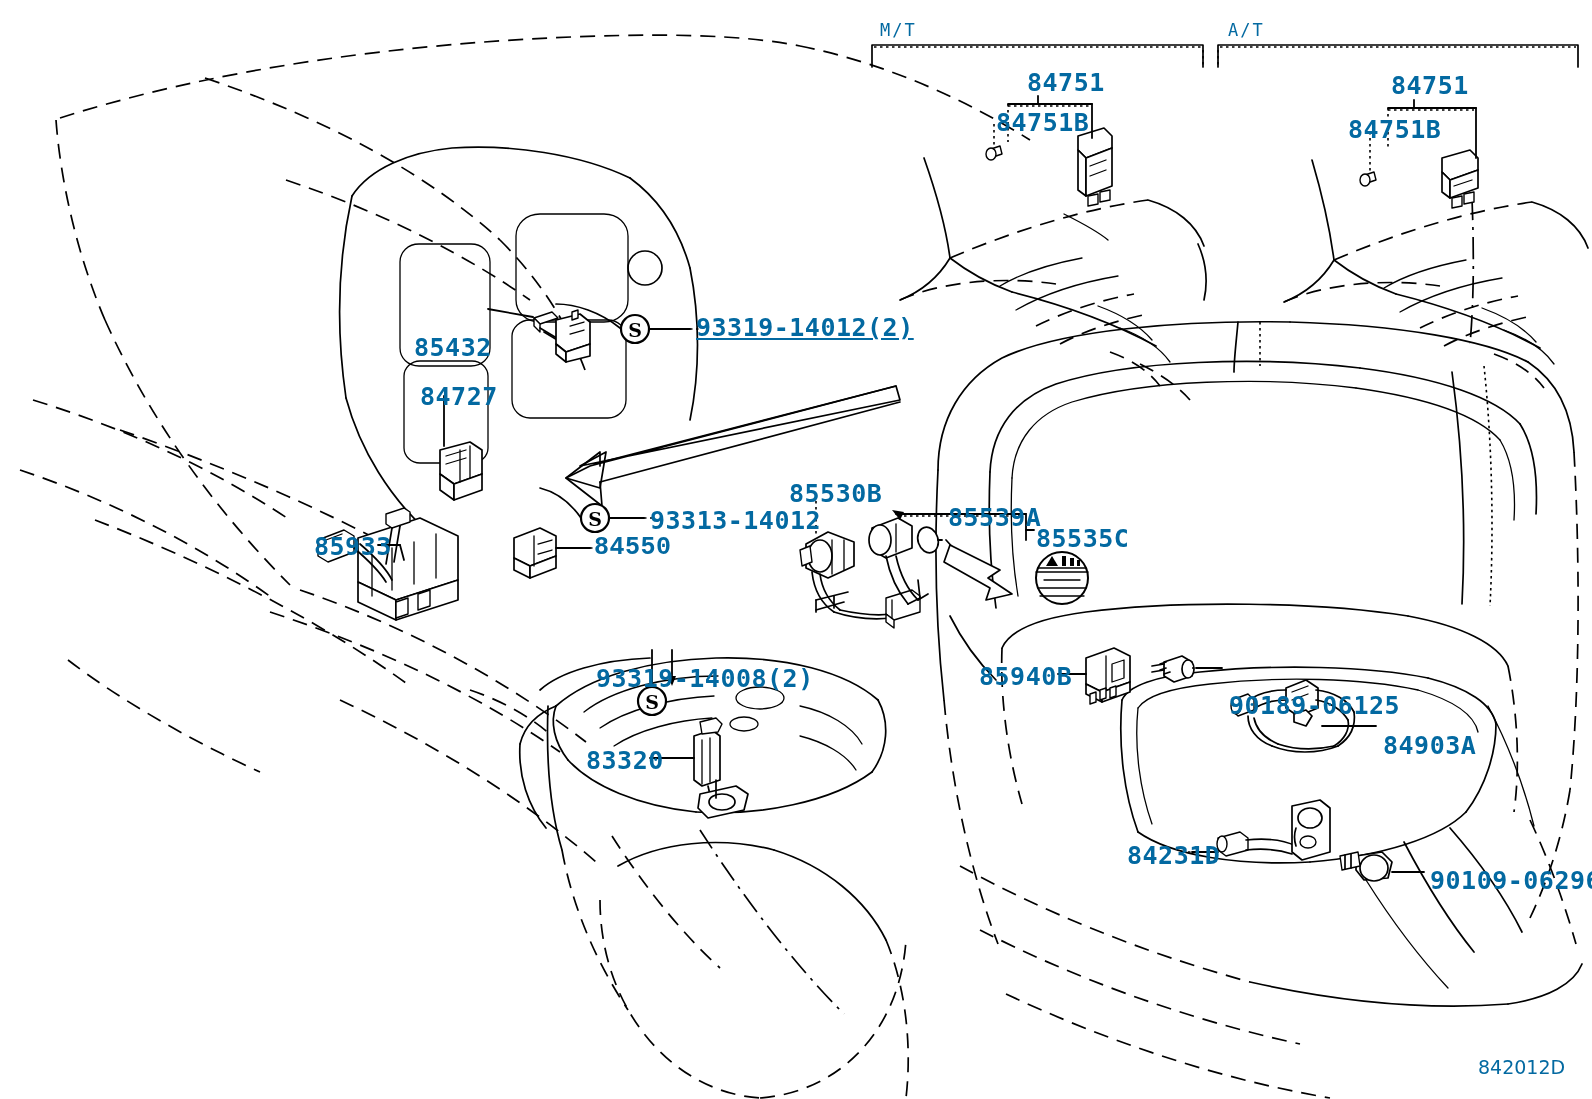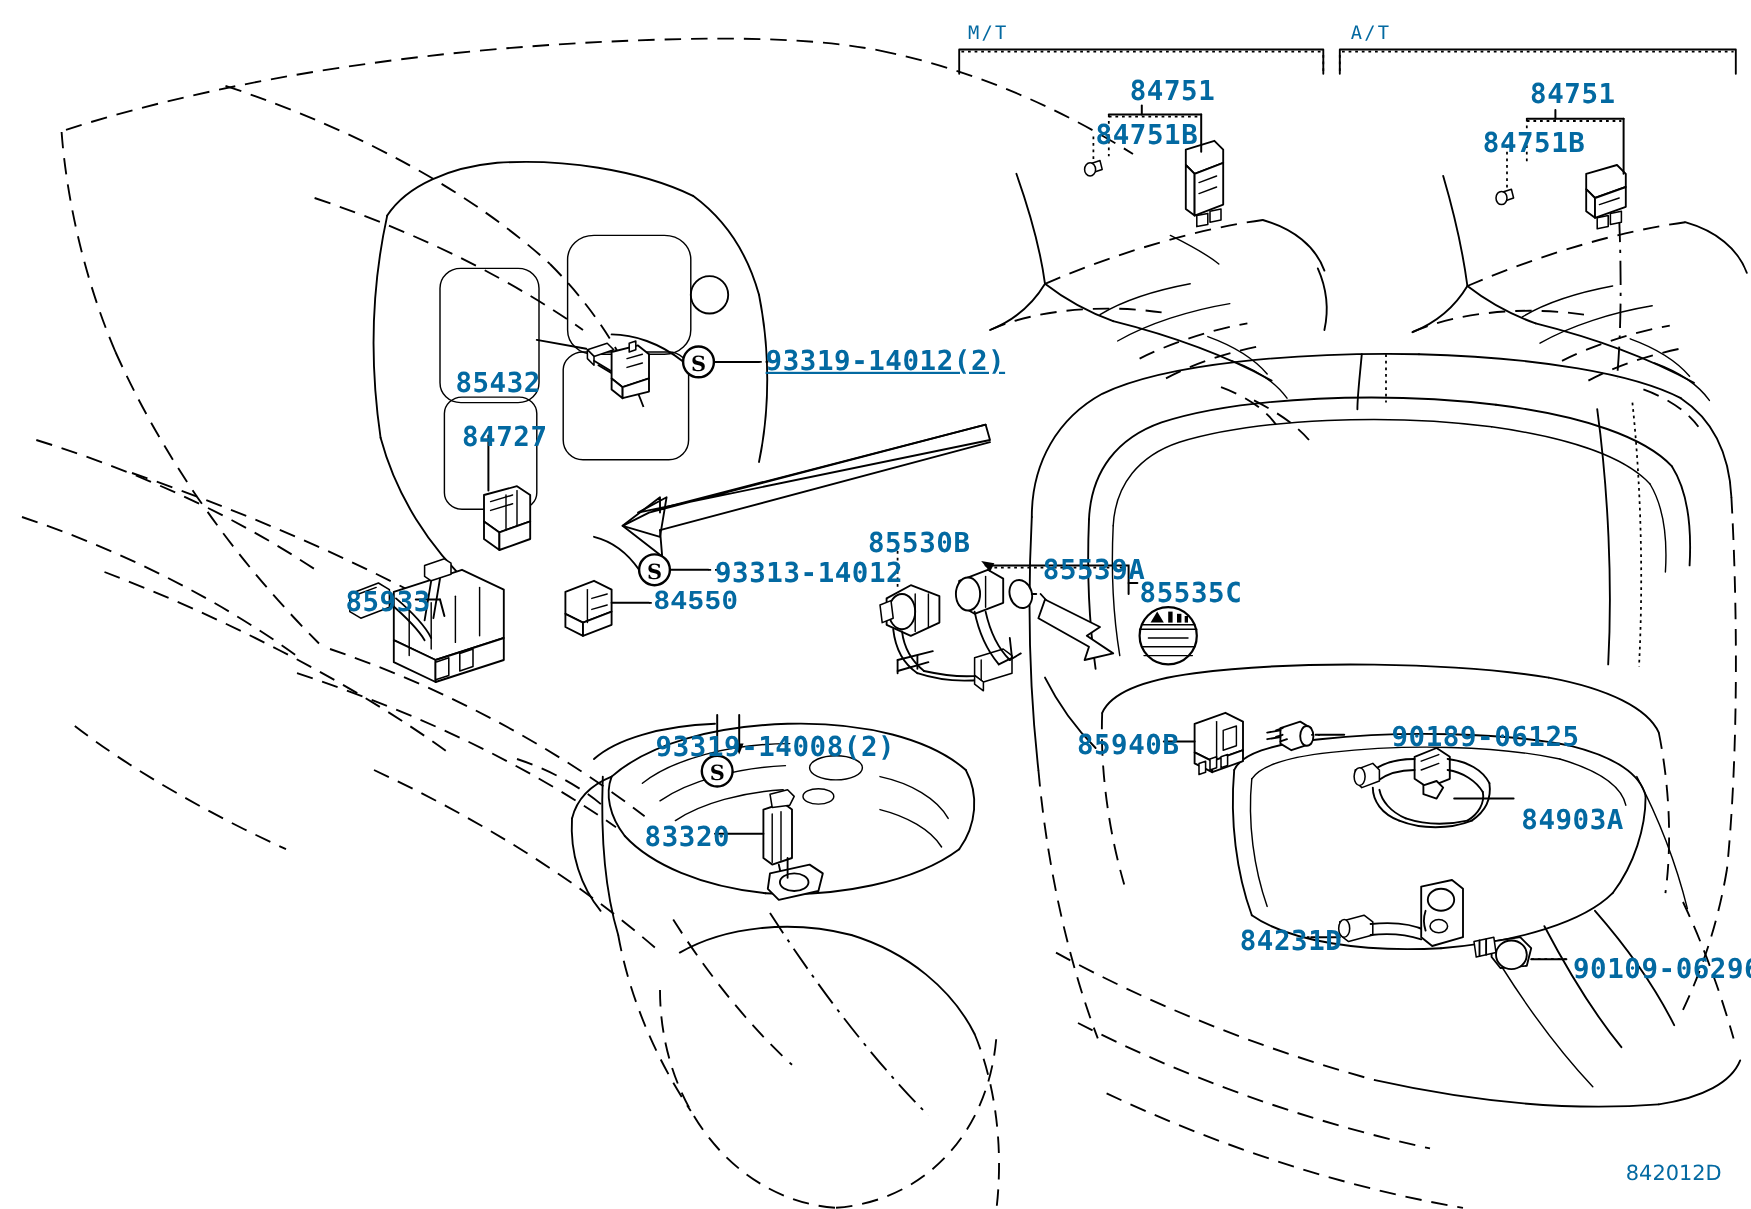--- a/index.html
+++ b/index.html
@@ -510,21 +510,21 @@
   <div class="lbl lbl-big" style="left:1036px;top:526px;">85535C</div>
 
   <div class="lbl lbl-big" style="left:314px;top:534px;">85933</div>
 
   <div class="lbl lbl-big" style="left:594px;top:535px;font-family:Liberation Mono, monospace;">84550</div>
 
   <div class="lbl lbl-big" style="left:596px;top:635px;margin-top:31px;">93319-14008(2)</div>
 
   <div class="lbl lbl-big" style="left:979px;top:664px;">85940B</div>
 
-  <div class="lbl lbl-big" style="left:1229px;top:657px;margin-left:36px;">90189-06125</div>
+  <div class="lbl lbl-big" style="left:1229px;top:693px;">90189-06125</div>
 
   <div class="lbl lbl-big" style="left:1383px;top:717px;margin-top:16px;">84903A</div>
 
   <div class="lbl lbl-big" style="left:586px;top:748px;">83320</div>
 
   <div class="lbl lbl-big" style="left:1111px;top:843px;margin-left:16px;">84231D</div>
 
   <div class="lbl lbl-big" style="left:1430px;top:868px;">90109-06296</div>
 
   <div class="lbl lbl-big" style="left:1027px;top:70px;">84751</div>

